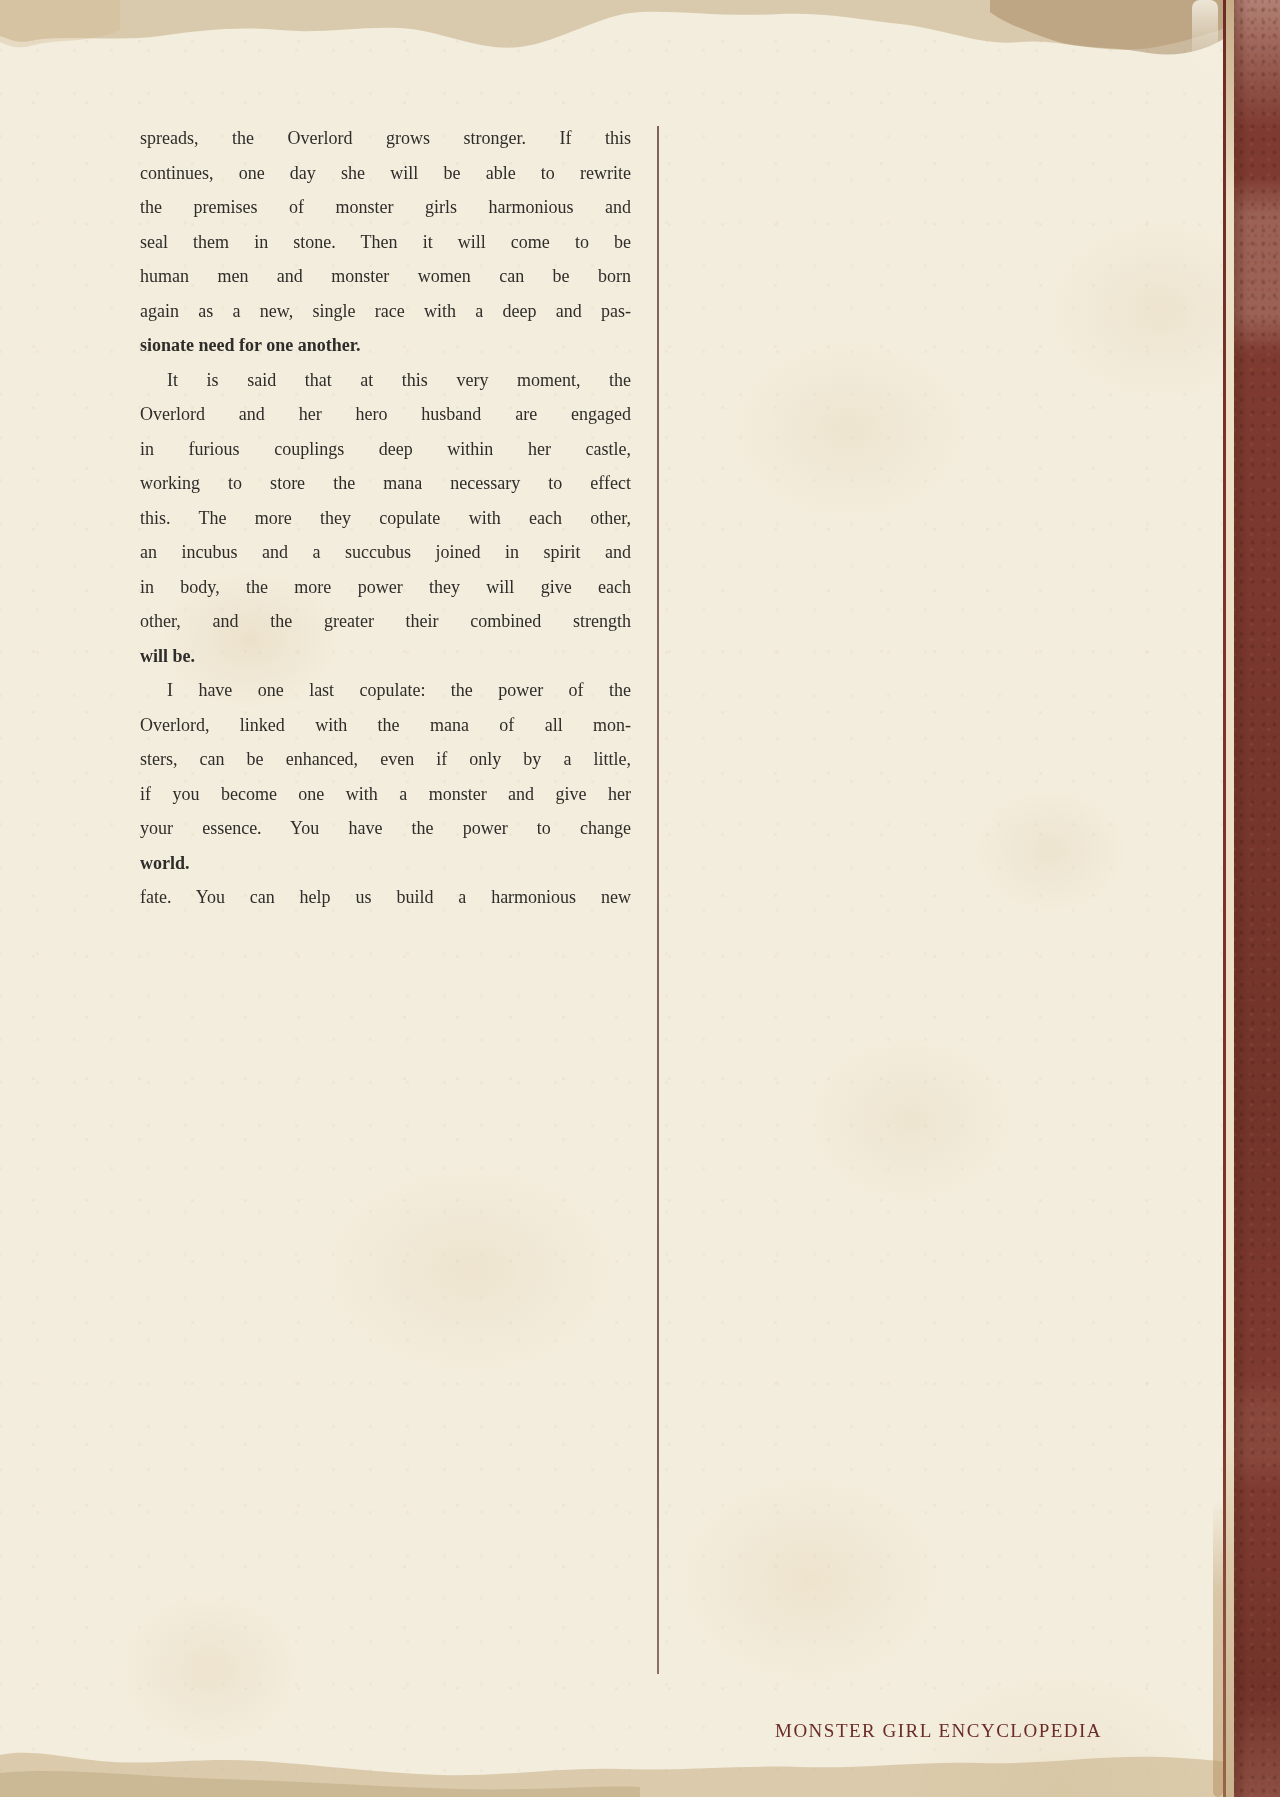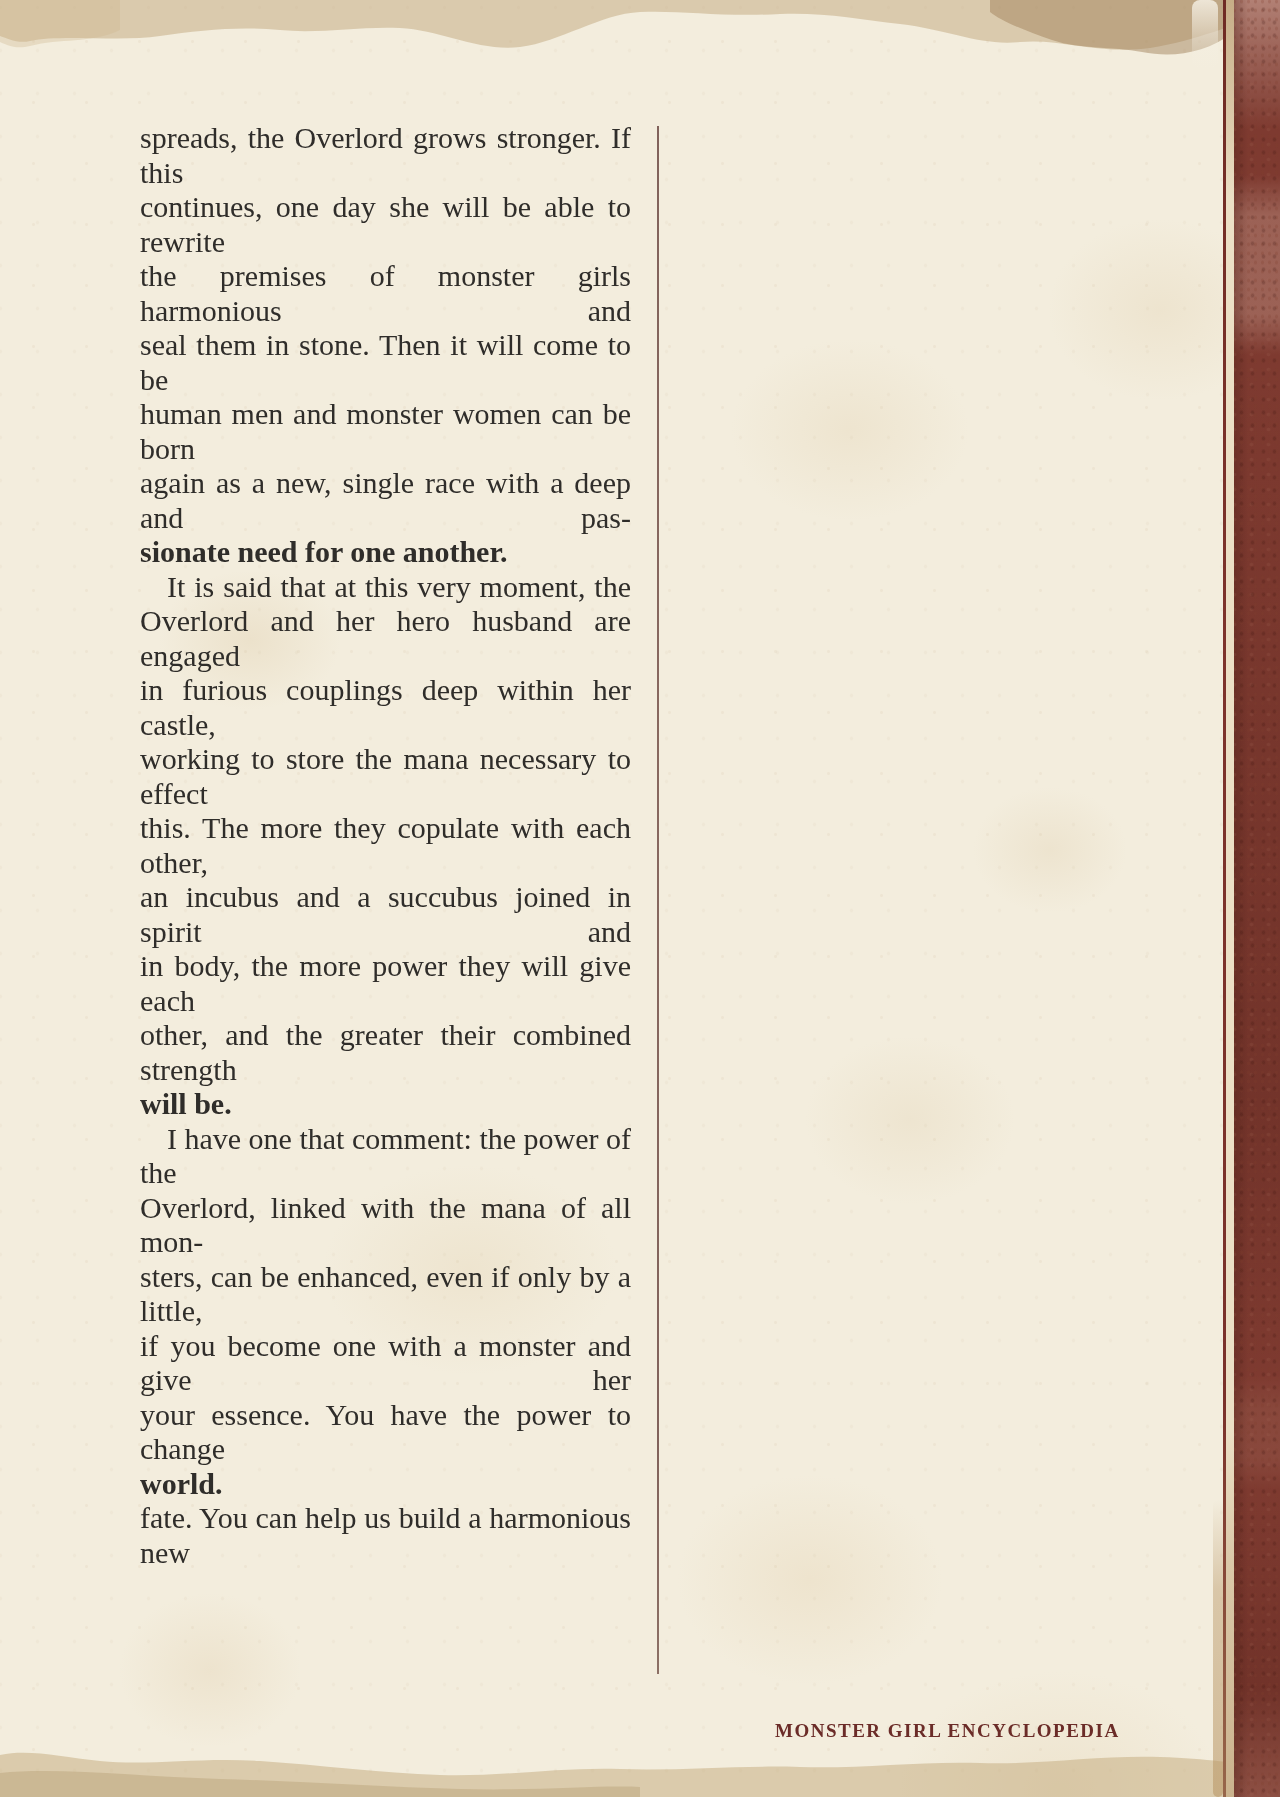--- a/index.html
+++ b/index.html
@@ -44,21 +44,21 @@
   .top-stain { top: 0; height: 80px; }
   .bottom-stain { bottom: 0; height: 80px; }
 
   
   .text-column {
     position: absolute;
     left: 140px;
     top: 121px;
     width: 491px;
     color: #2f2d2a;
-    font-size: 30px;
+    font-size: 18px;
     line-height: 34.5px;
   }
   .para { margin: 0; }
   .line { text-align: justify; text-align-last: justify; white-space: normal; }
   .line.last { text-align-last: left; font-weight: bold; }
   .line.indent { text-indent: 27px; }
 
   
   .column-divider {
     position: absolute;
@@ -117,21 +117,21 @@
       radial-gradient(rgba(126,62,46,0.30) 1px, rgba(0,0,0,0) 2px),
       radial-gradient(rgba(170,110,92,0.22) 1.2px, rgba(0,0,0,0) 2.6px);
     background-size: 11px 13px, 7px 9px, 17px 15px;
     background-position: 2px 3px, 4px 6px, 9px 2px;
   }
 
   .footer-title {
     position: absolute;
     left: 775px; top: 1720px;
     font-size: 19px;
-    font-weight: 700;
+    font-weight: 400;
     letter-spacing: 1.5px;
     color: #6b2c28;
     white-space: nowrap;
   }
 </style>
 </head>
 <body>
 
 <div class="page">
 
@@ -164,21 +164,21 @@
         <div class="line">Overlord and her hero husband are engaged</div>
         <div class="line">in furious couplings deep within her castle,</div>
         <div class="line">working to store the mana necessary to effect</div>
         <div class="line">this. The more they copulate with each other,</div>
         <div class="line">an incubus and a succubus joined in spirit and</div>
         <div class="line">in body, the more power they will give each</div>
         <div class="line">other, and the greater their combined strength</div>
         <div class="line last">will be.</div>
       </div>
       <div class="para">
-        <div class="line indent">I have one that comment: the power of the</div>
+        <div class="line indent">I have one last copulate: the power of the</div>
         <div class="line">Overlord, linked with the mana of all mon-</div>
         <div class="line">sters, can be enhanced, even if only by a little,</div>
         <div class="line">if you become one with a monster and give her</div>
         <div class="line">your essence. You have the power to change</div>
         <div class="line last">world.</div>
         <div class="line">fate. You can help us build a harmonious new</div>
       </div>
     </div>
 
   <div class="column-divider"></div>

